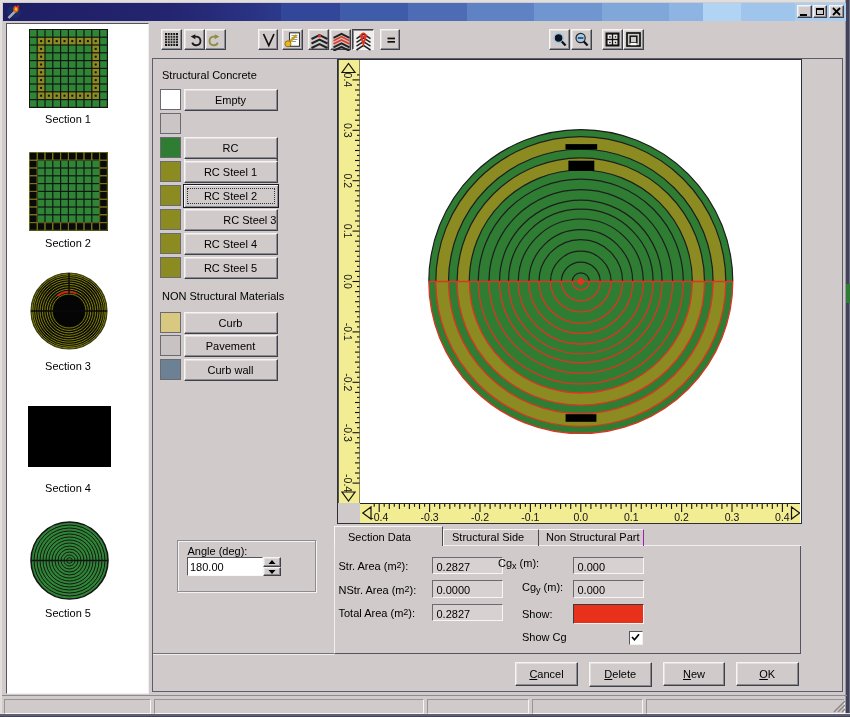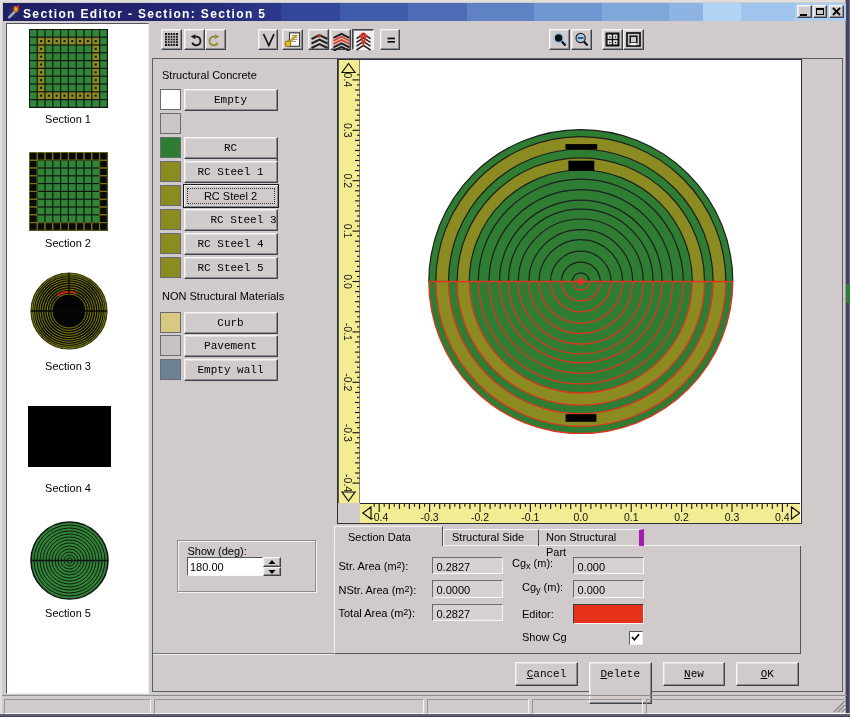--- a/index.html
+++ b/index.html
@@ -1,38 +1,37 @@
 <!DOCTYPE html>
 <html><head><meta charset="utf-8"><style>
 *{margin:0;padding:0;box-sizing:border-box;}
 body{font-family:"Liberation Sans",sans-serif;width:850px;height:717px;overflow:hidden;background:#d0caca;}
 .abs{position:absolute;}
 .t11{font-size:11px;color:#000;line-height:1;}
-.btn3d{background:#d0caca;border-top:1px solid #f7f4f4;border-left:1px solid #f7f4f4;border-right:1px solid #404048;border-bottom:1px solid #404048;box-shadow:inset -1px -1px 0 #8a8a92,inset 1px 1px 0 #e5e0e0;font-family:Liberation Mono, monospace;}
+.btn3d{background:#d0caca;border-top:1px solid #f7f4f4;border-left:1px solid #f7f4f4;border-right:1px solid #404048;border-bottom:1px solid #404048;box-shadow:inset -1px -1px 0 #8a8a92,inset 1px 1px 0 #e5e0e0;}
 </style></head><body>
 <div class="abs" style="left:0;top:0;width:850px;height:717px;background:#d0caca;">
 
 <div class="abs" style="left:0;top:0;width:850px;height:2px;background:#e2dedc;"></div>
 <div class="abs" style="left:0;top:0;width:2px;height:717px;background:#e2dedc;"></div>
 <div class="abs" style="left:845px;top:0;width:1px;height:717px;background:#9a9aa4;"></div>
 <div class="abs" style="left:846px;top:0;width:3px;height:717px;background:#41415a;"></div>
 <div class="abs" style="left:849px;top:0;width:1px;height:717px;background:#6a6a80;"></div>
 <div class="abs" style="left:0;top:713px;width:850px;height:1px;background:#e5e1e1;"></div>
 <div class="abs" style="left:0;top:714px;width:850px;height:2px;background:#5f5f72;"></div>
 <div class="abs" style="left:0;top:716px;width:850px;height:1px;background:#42425a;"></div>
 <div class="abs" style="left:3px;top:3px;width:843px;height:18px;background:linear-gradient(to right,#1e1e64 0%,#232570 20%,#2a3384 30%,#2c3a8c 33%,#33479a 33%,#33479a 40%,#3f5cab 40%,#3f5cab 48%,#4e6cb5 48%,#4e6cb5 55%,#5e82c4 55%,#5e82c4 63%,#6f96d0 63%,#6f96d0 71%,#7fa7da 71%,#7fa7da 79%,#8db4e2 79%,#8db4e2 83%,#b2d4f4 83%,#b2d4f4 87.5%,#9fc5ec 87.5%,#9fc5ec 94%,#a9cef1 94%,#a9cef1 100%);"></div>
 <svg class="abs" style="left:6px;top:4px;" width="16" height="16" viewBox="0 0 16 16">
 <ellipse cx="8" cy="8" rx="7" ry="6.2" fill="#1c2a66"></ellipse>
 <line x1="2.5" y1="14" x2="9" y2="7.5" stroke="#c8c8cc" stroke-width="2.4"></line>
 <line x1="2.5" y1="14" x2="9" y2="7.5" stroke="#8a8a92" stroke-width="1"></line>
 <path d="M7.5,7 Q6.5,3 9.5,1.5 Q9.8,3.5 11.5,2.5 Q13.5,4.5 12,7.5 Q10,9.5 7.5,7 Z" fill="#e85c14"></path>
 <path d="M9,6 Q8.6,4 10.2,3.2 Q11.6,4.8 10.8,6.4 Q9.8,7.2 9,6 Z" fill="#f8d022"></path>
 <circle cx="12" cy="2.5" r="1.2" fill="#e82810"></circle>
 </svg>
-<div class="abs" style="left:23px;top:6.5px;font-size:12px;font-weight:bold;letter-spacing:1.35px;color:#fff;">Section Editor - Section: Section 5</div>
 <div class="abs btn3d" style="left:797px;top:5px;width:15px;height:13px;">
       <div class="abs" style="left:2px;top:8px;width:7px;height:2px;background:#000;"></div>
     </div>
 <div class="abs btn3d" style="left:812.5px;top:5px;width:14px;height:13px;">
       <div class="abs" style="left:2px;top:2px;width:8px;height:7px;border:1px solid #000;border-top:2px solid #000;"></div>
     </div>
 <div class="abs btn3d" style="left:828.5px;top:5px;width:15px;height:13px;">
       <svg width="13" height="11" style="position:absolute;left:0;top:1px;">
         <line x1="3" y1="1" x2="10" y2="8" stroke="#000" stroke-width="1.8"></line>
         <line x1="10" y1="1" x2="3" y2="8" stroke="#000" stroke-width="1.8"></line>
@@ -444,21 +443,21 @@
 <div class="abs" style="left:159.5px;top:233px;width:21px;height:21px;background:#8b8b22;border:1px solid #6a6a72;"></div>
 <div class="abs t11 btn3d" style="left:183.5px;top:233px;width:94px;height:22px;text-align:center;line-height:21px;">RC Steel 4</div>
 <div class="abs" style="left:159.5px;top:257px;width:21px;height:21px;background:#8b8b22;border:1px solid #6a6a72;"></div>
 <div class="abs t11 btn3d" style="left:183.5px;top:257px;width:94px;height:22px;text-align:center;line-height:21px;">RC Steel 5</div>
 <div class="abs t11" style="left:162px;top:291px;text-align:center;">NON Structural Materials</div>
 <div class="abs" style="left:159.5px;top:311.5px;width:21px;height:21px;background:#d9c87f;border:1px solid #6a6a72;"></div>
 <div class="abs t11 btn3d" style="left:183.5px;top:311.5px;width:94px;height:22px;text-align:center;line-height:21px;">Curb</div>
 <div class="abs" style="left:159.5px;top:335.2px;width:21px;height:21px;background:#c8c2c2;border:1px solid #6a6a72;"></div>
 <div class="abs t11 btn3d" style="left:183.5px;top:335.2px;width:94px;height:22px;text-align:center;line-height:21px;">Pavement</div>
 <div class="abs" style="left:159.5px;top:358.9px;width:21px;height:21px;background:#6d8195;border:1px solid #6a6a72;"></div>
-<div class="abs t11 btn3d" style="left:183.5px;top:358.9px;width:94px;height:22px;text-align:center;line-height:21px;">Empty wall</div>
+<div class="abs t11 btn3d" style="left:183.5px;top:358.9px;width:94px;height:22px;text-align:center;line-height:21px;">Curb wall</div>
 <div class="abs" style="left:336.5px;top:58.5px;width:465.0px;height:465.5px;border:1px solid #2e2e38;background:#fff;"></div>
 <div class="abs" style="left:337.5px;top:502.5px;width:22.5px;height:20.5px;background:#d0caca;"></div>
 <svg class="abs" style="left:337.5px;top:59.5px;" width="22.5" height="443" viewBox="0 0 22.5 443">
       <rect x="0" y="0" width="22.5" height="443.0" fill="#f2ec92" stroke="none"></rect>
       <rect x="21.5" y="0" width="1" height="443.0" fill="#222"></rect>
       <rect x="0" y="0" width="1" height="443.0" fill="#555"></rect>
       <line x1="21.5" y1="423.1" x2="14.5" y2="423.1" stroke="#111" stroke-width="1.1"></line>
       <line x1="21.5" y1="418.1" x2="19.0" y2="418.1" stroke="#111" stroke-width="1.1"></line>
       <line x1="21.5" y1="413.0" x2="17.0" y2="413.0" stroke="#111" stroke-width="1.1"></line>
       <line x1="21.5" y1="408.0" x2="19.0" y2="408.0" stroke="#111" stroke-width="1.1"></line>
@@ -690,68 +689,68 @@
       <line x1="68.8" y1="221.5" x2="372.8" y2="221.5" stroke="#e03322" stroke-width="1.5"></line>
       <rect x="205.5" y="84.1" width="31.7" height="5.4" fill="#000"></rect>
       <rect x="208.4" y="100.7" width="25.9" height="10.2" fill="#000"></rect>
       <rect x="205.6" y="354.2" width="30.8" height="7.6" fill="#000"></rect>
       <path d="M220.8,217.0 L225.3,221.5 L220.8,226.0 L216.3,221.5 Z" fill="#e03322"></path>
     </svg>
 <div class="abs" style="left:153px;top:653px;width:181px;height:1px;background:#72727e;"></div>
 <div class="abs" style="left:153px;top:654px;width:181px;height:1px;background:#f0eded;"></div>
 <div class="abs" style="left:846px;top:284px;width:4px;height:19px;background:#2e7d33;"></div>
 <div class="abs" style="left:177px;top:540px;width:138.5px;height:52px;border:1px solid #8c8c94;box-shadow:1px 1px 0 #f5f2f2,inset 1px 1px 0 #f5f2f2;"></div>
-<div class="abs t11" style="left:187.5px;top:545.5px;">Show (deg):</div>
+<div class="abs t11" style="left:187.5px;top:545.5px;">Angle (deg):</div>
 <div class="abs" style="left:186.5px;top:557px;width:76px;height:19px;background:#fff;border-top:1.5px solid #55555f;border-left:1.5px solid #55555f;border-bottom:1px solid #f8f8f8;border-right:1px solid #f8f8f8;"></div>
 <div class="abs t11" style="left:190px;top:562px;">180.00</div>
 <div class="abs btn3d" style="left:262.5px;top:557px;width:18.5px;height:9.5px;">
       <svg width="16" height="8" style="position:absolute;left:0;top:0;">
         <path d="M8,2 L11.5,6 L4.5,6 Z" fill="#000"></path>
       </svg>
     </div>
 <div class="abs btn3d" style="left:262.5px;top:566.5px;width:18.5px;height:9.5px;">
       <svg width="16" height="8" style="position:absolute;left:0;top:0;">
         <path d="M8,6 L11.5,2 L4.5,2 Z" fill="#000"></path>
       </svg>
     </div>
 <div class="abs" style="left:334px;top:546px;width:467px;height:108px;background:#d0caca;border-left:1px solid #f2f0ef;border-right:1px solid #55555f;border-bottom:1px solid #55555f;"></div>
 <div class="abs" style="left:443px;top:545px;width:358px;height:1px;background:#f2f0ef;"></div>
 <div class="abs t11" style="left:334px;top:526px;width:109px;height:20px;background:#d0caca;border-left:1.5px solid #f8f5f5;border-top:1.5px solid #f8f5f5;border-right:1.5px solid #4a4a54;padding-left:13px;line-height:20px;">Section Data</div>
 <div class="abs t11" style="left:443px;top:529px;width:96px;height:17px;border-top:1px solid #f8f5f5;border-right:1px solid #4a4a54;border-left:1px solid #f8f5f5;padding-left:8px;line-height:15px;">Structural Side</div>
-<div class="abs t11" style="left:539px;top:529px;width:105px;height:17px;border-top:1px solid #f8f5f5;border-right:5px solid #a21caf;padding-left:7px;line-height:15px;">Non Structural Part</div>
+<div class="abs t11" style="left:539px;top:529px;width:105px;height:17px;border-top:1px solid #f8f5f5;border-right:1px solid #a21caf;padding-left:7px;line-height:15px;">Non Structural Part</div>
 <div class="abs t11" style="left:338.5px;top:561px;">Str. Area (m<span style="font-size:9px;vertical-align:2px;">2</span>):</div>
 <div class="abs t11" style="left:338.5px;top:584.5px;">NStr. Area (m<span style="font-size:9px;vertical-align:2px;">2</span>):</div>
 <div class="abs t11" style="left:338.5px;top:608px;">Total Area (m<span style="font-size:9px;vertical-align:2px;">2</span>):</div>
 <div class="abs" style="left:431.5px;top:556.5px;width:71px;height:17.5px;background:#d7d2d1;border-top:1px solid #6a6a72;border-left:1px solid #6a6a72;border-bottom:1px solid #f8f5f5;border-right:1px solid #f8f5f5;">
       <div class="abs t11" style="left:4px;top:4px;">0.2827</div>
     </div>
 <div class="abs" style="left:431.5px;top:580px;width:71px;height:17.5px;background:#d7d2d1;border-top:1px solid #6a6a72;border-left:1px solid #6a6a72;border-bottom:1px solid #f8f5f5;border-right:1px solid #f8f5f5;">
       <div class="abs t11" style="left:4px;top:4px;">0.0000</div>
     </div>
 <div class="abs" style="left:431.5px;top:603.5px;width:71px;height:17.5px;background:#d7d2d1;border-top:1px solid #6a6a72;border-left:1px solid #6a6a72;border-bottom:1px solid #f8f5f5;border-right:1px solid #f8f5f5;">
       <div class="abs t11" style="left:4px;top:4px;">0.2827</div>
     </div>
-<div class="abs t11" style="left:512px;top:558px;">Cg<span style="font-size:9px;vertical-align:-2px;">x</span> (m):</div>
+<div class="abs t11" style="left:498px;top:558px;">Cg<span style="font-size:9px;vertical-align:-2px;">x</span> (m):</div>
 <div class="abs t11" style="left:522px;top:581.5px;">Cg<span style="font-size:9px;vertical-align:-2px;">y</span> (m):</div>
 <div class="abs" style="left:572.5px;top:556.5px;width:71px;height:17.5px;background:#d7d2d1;border-top:1px solid #6a6a72;border-left:1px solid #6a6a72;border-bottom:1px solid #f8f5f5;border-right:1px solid #f8f5f5;">
       <div class="abs t11" style="left:4px;top:4px;">0.000</div>
     </div>
 <div class="abs" style="left:572.5px;top:580px;width:71px;height:17.5px;background:#d7d2d1;border-top:1px solid #6a6a72;border-left:1px solid #6a6a72;border-bottom:1px solid #f8f5f5;border-right:1px solid #f8f5f5;">
       <div class="abs t11" style="left:4px;top:4px;">0.000</div>
     </div>
-<div class="abs t11" style="left:522px;top:608.5px;">Editor:</div>
+<div class="abs t11" style="left:522px;top:608.5px;">Show:</div>
 <div class="abs" style="left:572.5px;top:603.5px;width:71px;height:20.5px;background:#e8311a;border-top:1px solid #3a3a42;border-left:1px solid #3a3a42;border-bottom:1px solid #f8f5f5;border-right:1px solid #f8f5f5;"></div>
 <div class="abs t11" style="left:522px;top:632px;">Show Cg</div>
 <div class="abs" style="left:629px;top:630.5px;width:14px;height:14px;background:#fff;border-top:1.5px solid #55555f;border-left:1.5px solid #55555f;border-bottom:1px solid #f0f0f0;border-right:1px solid #f0f0f0;">
       <svg width="11" height="11" style="position:absolute;left:0;top:0;">
         <path d="M2,5 L4.5,7.8 L9,2.2" fill="none" stroke="#000" stroke-width="1.7"></path>
       </svg>
     </div>
 <div class="abs t11 btn3d" style="left:515px;top:661.5px;width:63px;height:24.5px;text-align:center;line-height:23px;"><u>C</u>ancel</div>
-<div class="abs t11 btn3d" style="left:588.5px;top:661.5px;width:63.5px;height:42px;text-align:center;line-height:23px;"><u>D</u>elete</div>
+<div class="abs t11 btn3d" style="left:588.5px;top:661.5px;width:63.5px;height:25px;text-align:center;line-height:23px;"><u>D</u>elete</div>
 <div class="abs t11 btn3d" style="left:663px;top:661.5px;width:62px;height:24.5px;text-align:center;line-height:23px;"><u>N</u>ew</div>
 <div class="abs t11 btn3d" style="left:735.5px;top:661.5px;width:63.5px;height:24.5px;text-align:center;line-height:23px;"><u>O</u>K</div>
 <div class="abs" style="left:2px;top:694.5px;width:845px;height:1px;background:#8a8a92;"></div>
 <div class="abs" style="left:4px;top:698.5px;width:147px;height:15px;border-top:1px solid #9a9494;border-left:1px solid #9a9494;border-bottom:1px solid #f8f5f5;border-right:1px solid #f8f5f5;"></div>
 <div class="abs" style="left:154px;top:698.5px;width:270px;height:15px;border-top:1px solid #9a9494;border-left:1px solid #9a9494;border-bottom:1px solid #f8f5f5;border-right:1px solid #f8f5f5;"></div>
 <div class="abs" style="left:427px;top:698.5px;width:102px;height:15px;border-top:1px solid #9a9494;border-left:1px solid #9a9494;border-bottom:1px solid #f8f5f5;border-right:1px solid #f8f5f5;"></div>
 <div class="abs" style="left:532px;top:698.5px;width:111px;height:15px;border-top:1px solid #9a9494;border-left:1px solid #9a9494;border-bottom:1px solid #f8f5f5;border-right:1px solid #f8f5f5;"></div>
 <div class="abs" style="left:646px;top:698.5px;width:199px;height:15px;border-top:1px solid #9a9494;border-left:1px solid #9a9494;border-bottom:1px solid #f8f5f5;border-right:1px solid #f8f5f5;"></div>
 <svg class="abs" style="left:833px;top:700px;" width="13" height="13">
 <g stroke="#8a8484" stroke-width="1.4">

